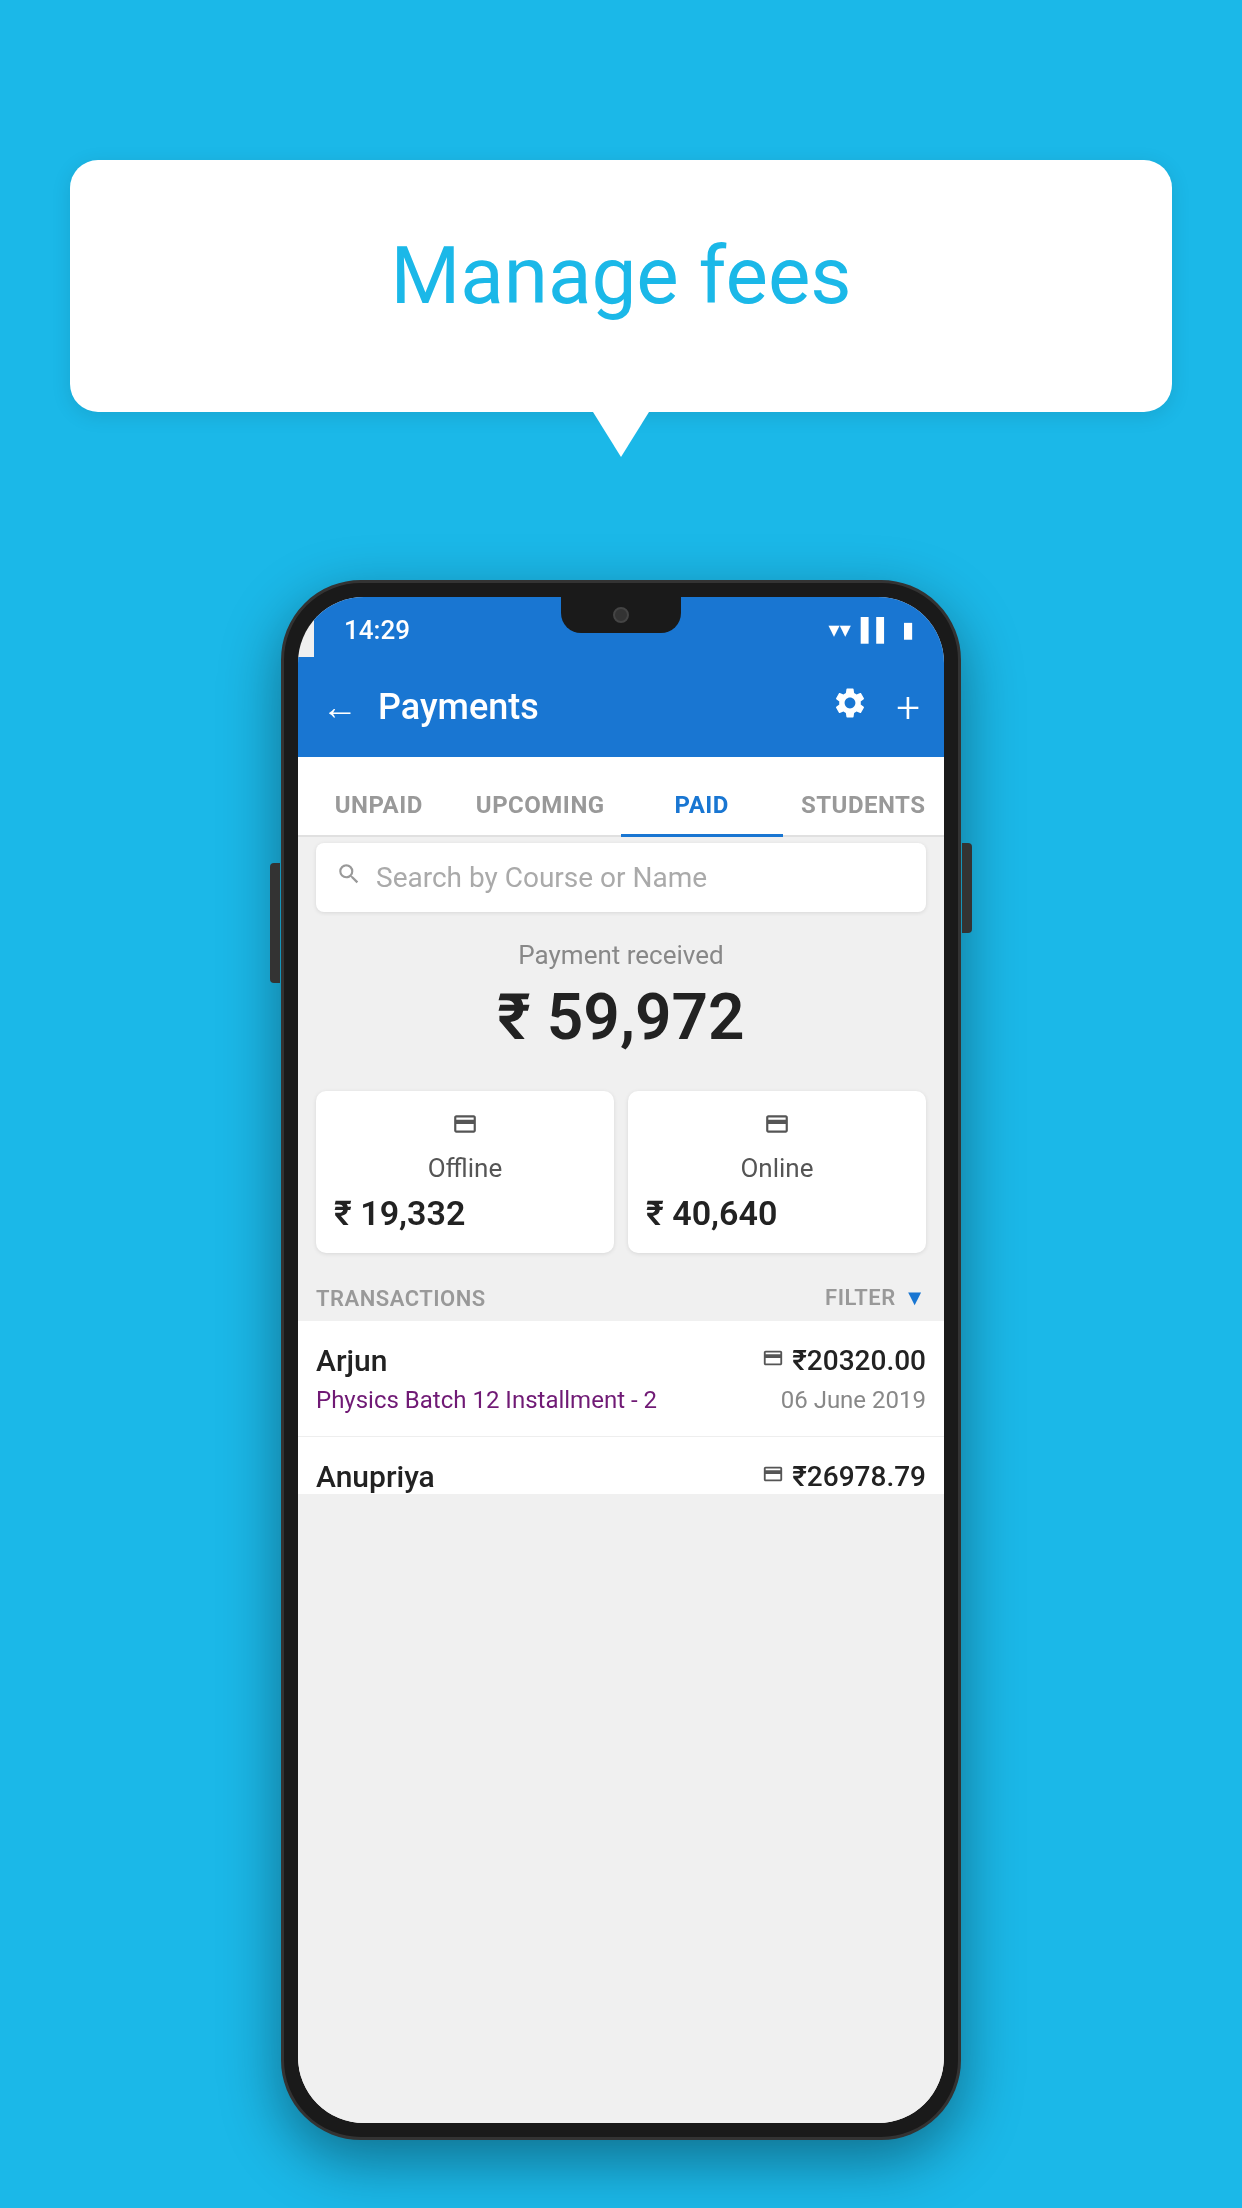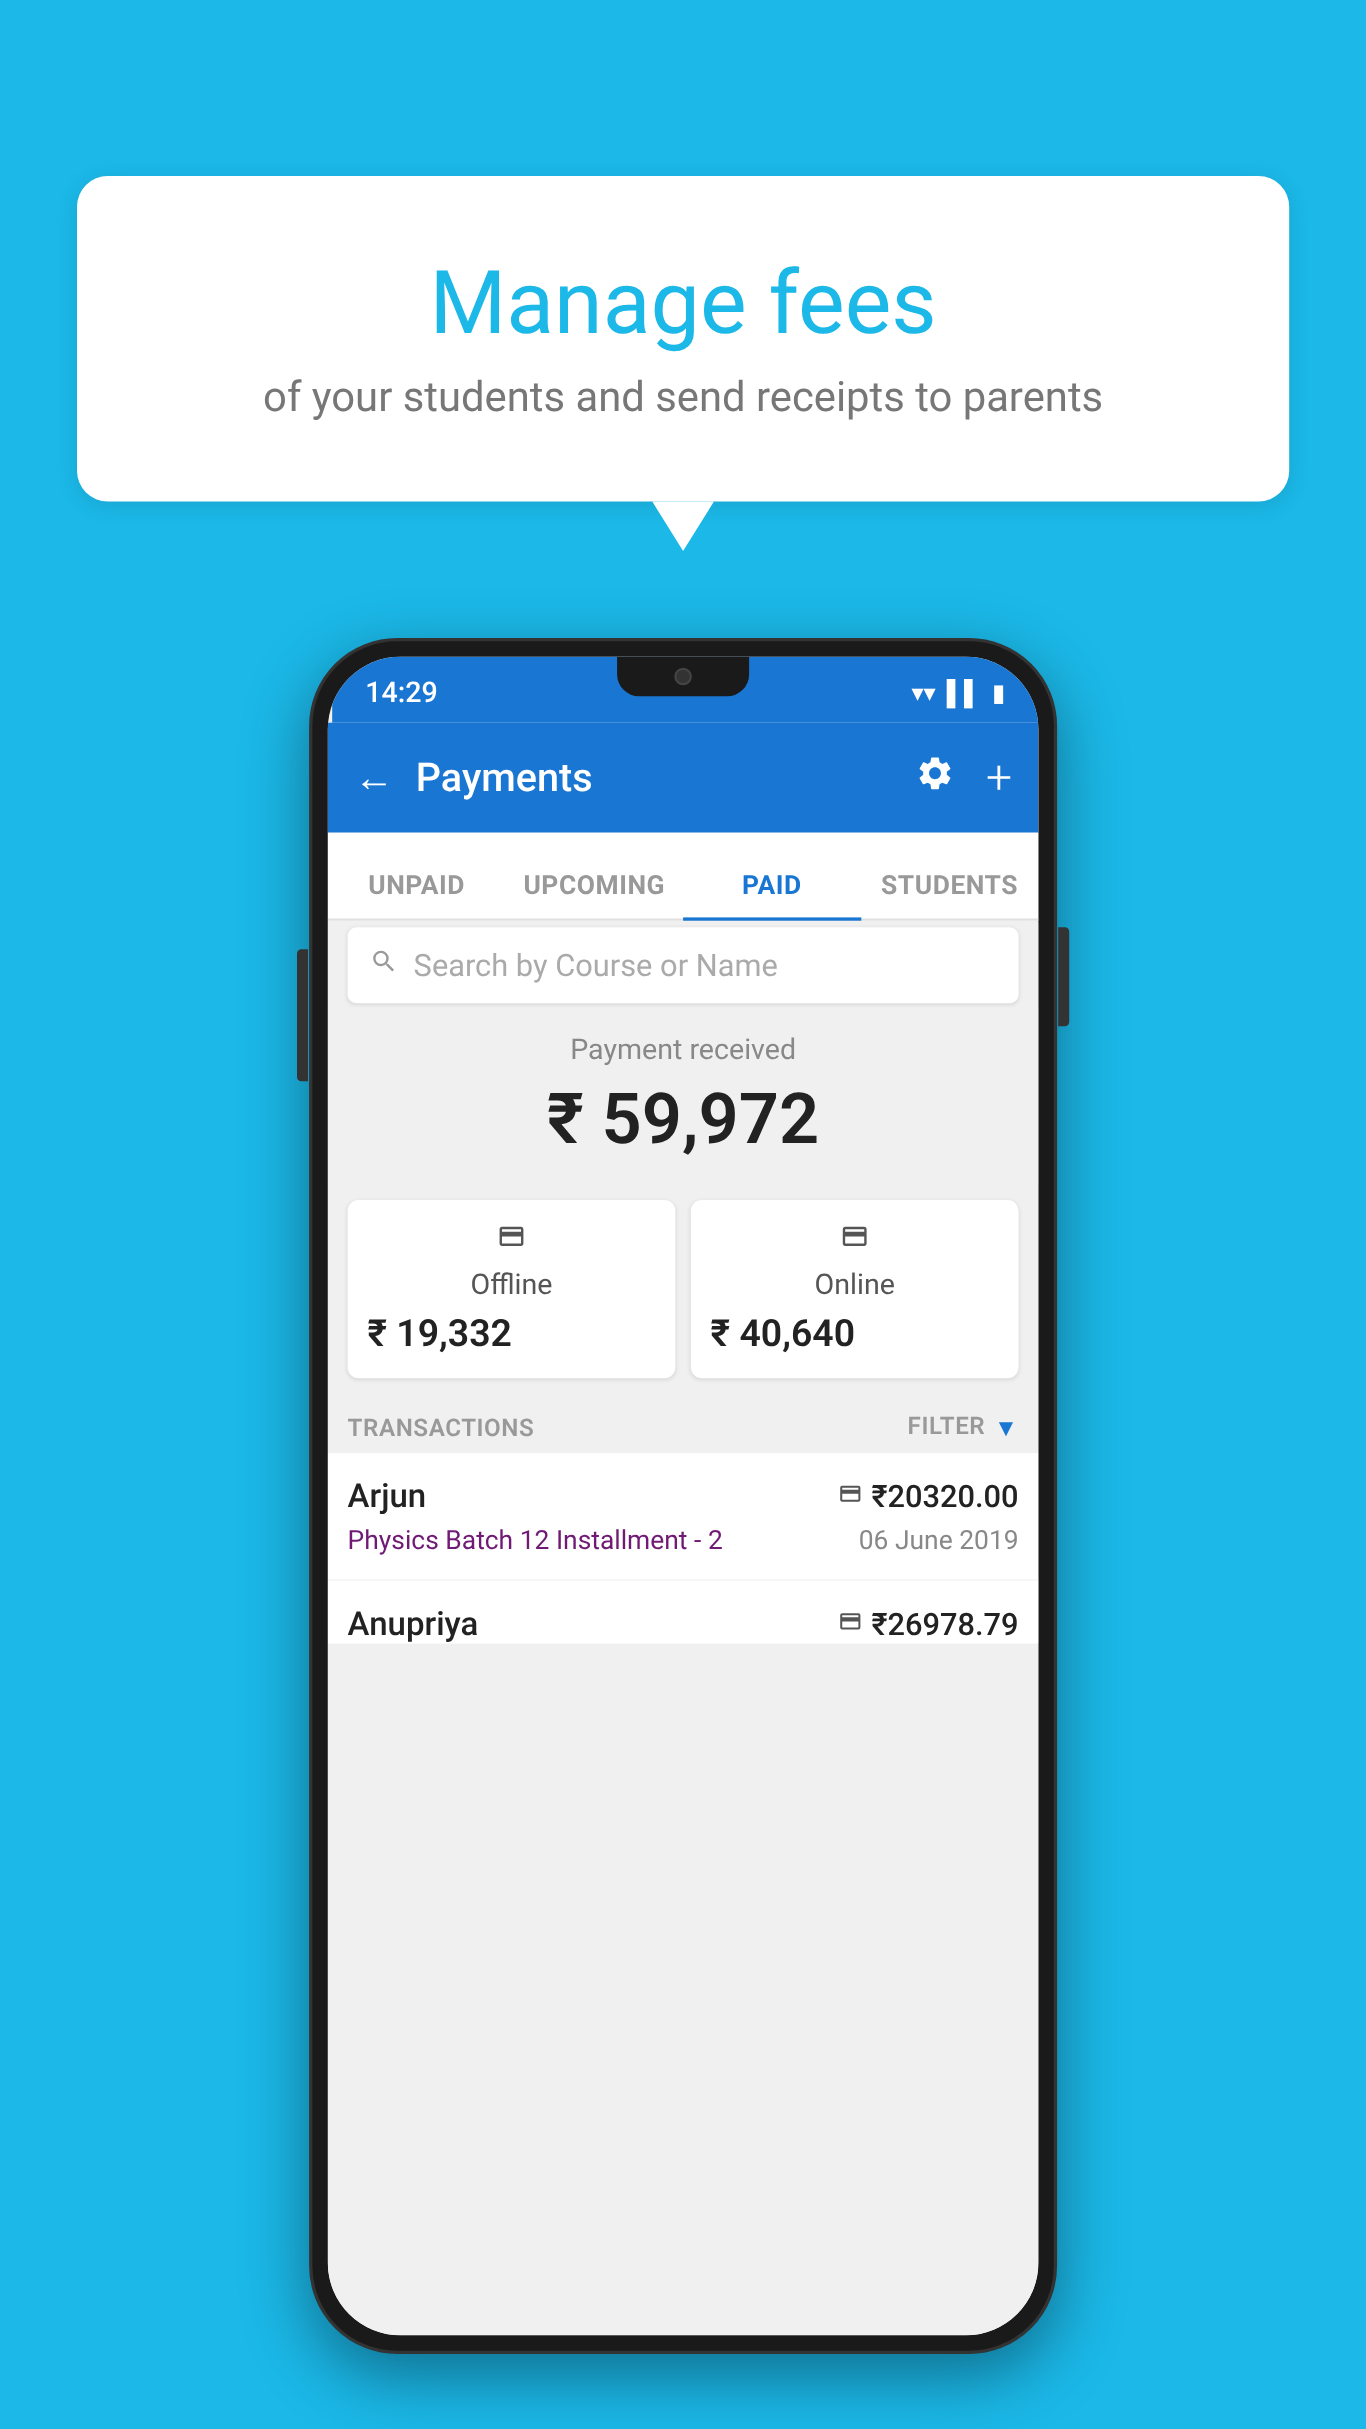--- a/index.html
+++ b/index.html
@@ -119,21 +119,21 @@
       height: 16px;
       background: #333;
       border-radius: 50%;
       border: 2px solid #444;
     }
 
     
     .status-bar {
       position: absolute;
       top: 0;
-      left: 4px;
+      left: 16px;
       right: 0;
       height: 60px;
       background: #1976D2;
       display: flex;
       align-items: center;
       justify-content: space-between;
       padding: 0 30px;
       padding-top: 5px;
       z-index: 5;
     }
@@ -387,21 +387,20 @@
     }
   </style>
 </head>
 <body>
 
 <div style="position:absolute;top:0;left:0;width:1242px;height:2208px;background:#1BB8E8;"></div>
 
 <div class="speech-bubble-wrapper">
   <div class="speech-bubble">
     <div class="bubble-title">Manage fees</div>
-    <div class="bubble-subtitle">of your students and send receipts to parents</div>
   </div>
   <div class="speech-bubble-tail"></div>
 </div>
 
 <div class="phone-container">
   <div class="phone-outer">
 
     <div class="phone-screen">
 
       <div class="notch">

